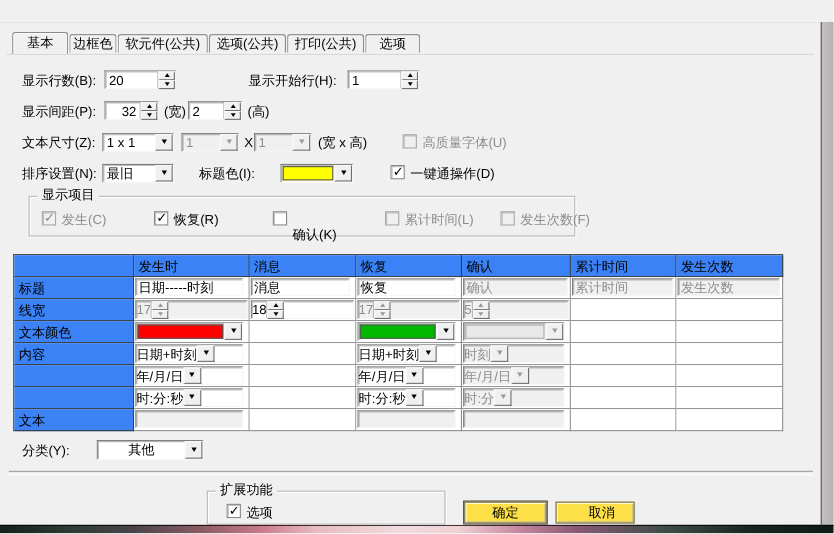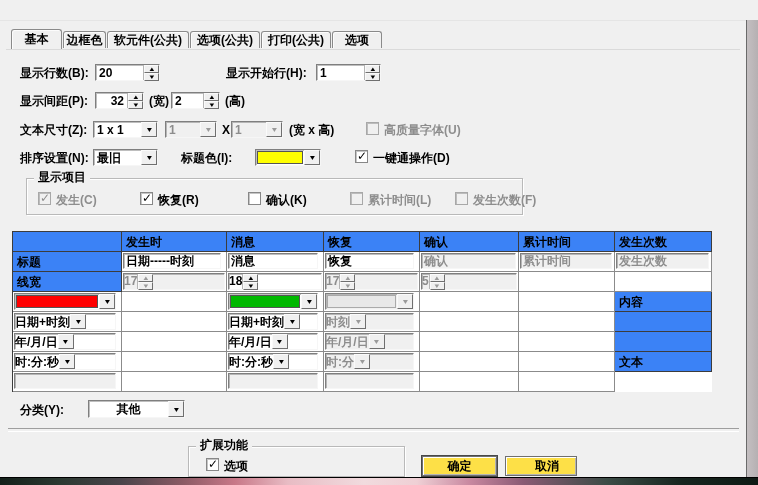--- a/index.html
+++ b/index.html
@@ -12,21 +12,21 @@
   .blob{position:absolute;filter:blur(2.5px);border-radius:4px;}
   #window-title{position:absolute;left:5px;top:3px;color:#111;font-size:12px;white-space:nowrap;z-index:3;}
   #close-btn{position:absolute;left:708px;top:1px;width:34px;height:17px;z-index:4;
     background:linear-gradient(#f2a98f 0%,#e07a58 40%,#c6391c 45%,#b02c12 80%,#c8502c 100%);
     border:1px solid #6d1a08;border-radius:0 0 4px 4px;
     box-shadow:inset 0 1px 0 rgba(255,255,255,.65),inset 0 0 2px rgba(255,255,255,.3);
     display:flex;align-items:center;justify-content:center;cursor:default;}
   #close-btn span{color:#fff;font-weight:bold;font-size:11px;line-height:11px;text-shadow:0 1px 1px #5a1205;}
   
   #dlgbody{position:absolute;left:0;top:20px;width:746px;height:457px;background:#f0f0f0;
-    border-top:1px solid #e5e5e5;box-sizing:border-box;font-weight:bold;}
+    border-top:1px solid #e5e5e5;box-sizing:border-box;}
   #right-edge{position:absolute;left:746px;top:20px;width:12px;height:457px;
     background:linear-gradient(to right,#6a6a6a 0,#6a6a6a 1px,#c4bfc1 1px,#b5b0b2 100%);}
   #bottom-strip{position:absolute;left:0;top:477px;width:758px;height:8px;
     background:linear-gradient(90deg,#14201a 0%,#2c3a32 8%,#4a444a 16%,#8a5a64 24%,#c87888 31%,#e8bcc4 38%,#f1dbde 48%,#efd0d5 55%,#c888a0 62%,#8a5a74 69%,#3c4c46 80%,#17251f 90%,#0e1a14 100%);
     box-shadow:inset 0 1px 0 #000;}
   
   .tab{position:absolute;top:10px;height:17px;box-sizing:border-box;background:#f0f0f0;
     border:1px solid #8a8a8a;border-bottom:none;border-radius:3px 3px 0 0;
     box-shadow:inset 1px 1px 0 #fcfcfc;text-align:center;line-height:16px;z-index:1;cursor:default;}
   .tab.active{top:8px;height:20px;z-index:3;line-height:18px;}
@@ -160,21 +160,21 @@
     <span class="cb checked" style="left:355px;top:129px;"></span>
     <span class="lbl" style="left:373px;top:131px;">一键通操作(D)</span>
 
     <div class="grp" style="left:26px;top:157px;width:497px;height:37px;">
       <span class="grp-lbl">显示项目</span>
       <span class="cb dis checked" style="left:11px;top:13px;"></span>
       <span class="lbl dis" style="left:29px;top:15px;">发生(C)</span>
       <span class="cb checked" style="left:113px;top:13px;"></span>
       <span class="lbl" style="left:131px;top:15px;">恢复(R)</span>
       <span class="cb" style="left:221px;top:13px;"></span>
-      <span class="lbl" style="left:239px;top:15px;">确认(K)</span>
+      <span class="lbl" style="left:239px;top:28px;">确认(K)</span>
       <span class="cb dis" style="left:323px;top:13px;"></span>
       <span class="lbl dis" style="left:341px;top:15px;">累计时间(L)</span>
       <span class="cb dis" style="left:428px;top:13px;"></span>
       <span class="lbl dis" style="left:446px;top:15px;">发生次数(F)</span>
     </div>
 
     <div id="grid">
 
       <div class="hcell"></div>
       <div class="hcell">发生时</div>
@@ -237,20 +237,21 @@
             <span class="txt">5</span>
             <span class="spinbtns">
               <span class="sb up"></span>
               <span class="sb dn"></span>
             </span>
           </span>
         </div>
       <div class="dcell"></div>
       <div class="dcell"></div>
 
+      <div class="hcell">文本颜色</div>
       <div class="dcell">
           <span class="t-combo sunken">
             <span class="swatch" style="background: rgb(255, 0, 0);"></span>
             <span class="cab"></span>
           </span>
         </div>
       <div class="dcell"></div>
       <div class="dcell">
           <span class="t-combo sunken">
             <span class="swatch" style="background: rgb(0, 184, 0);"></span>

